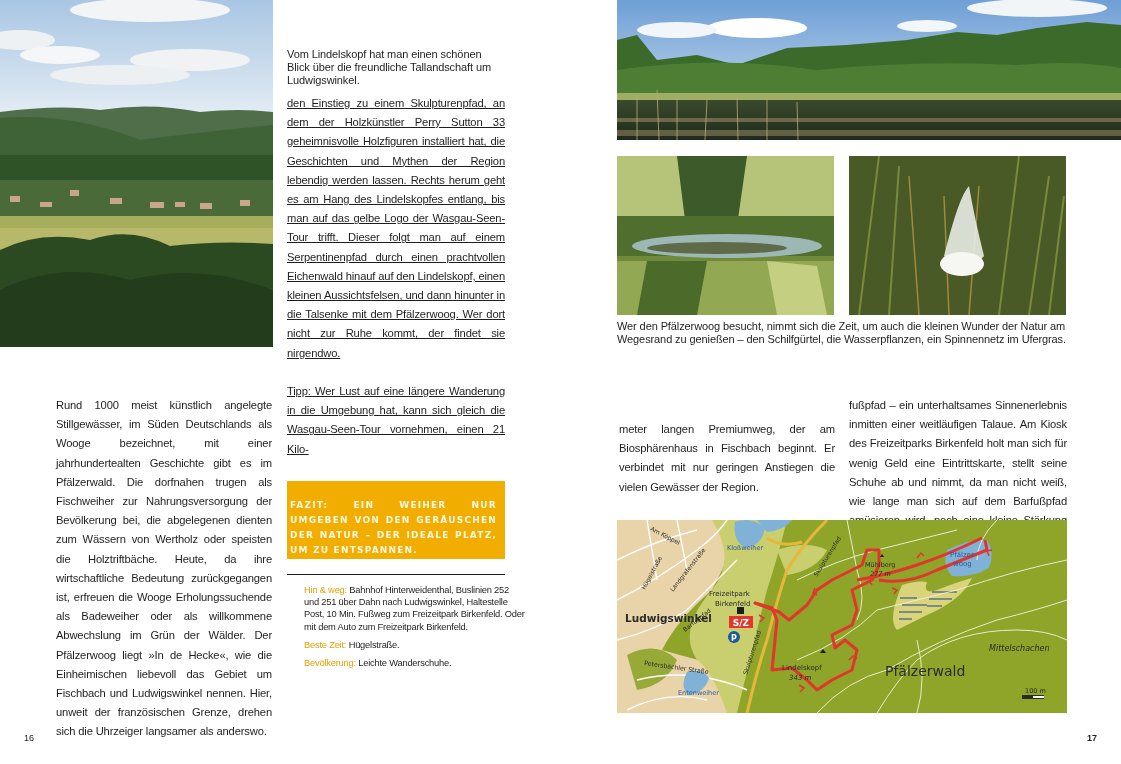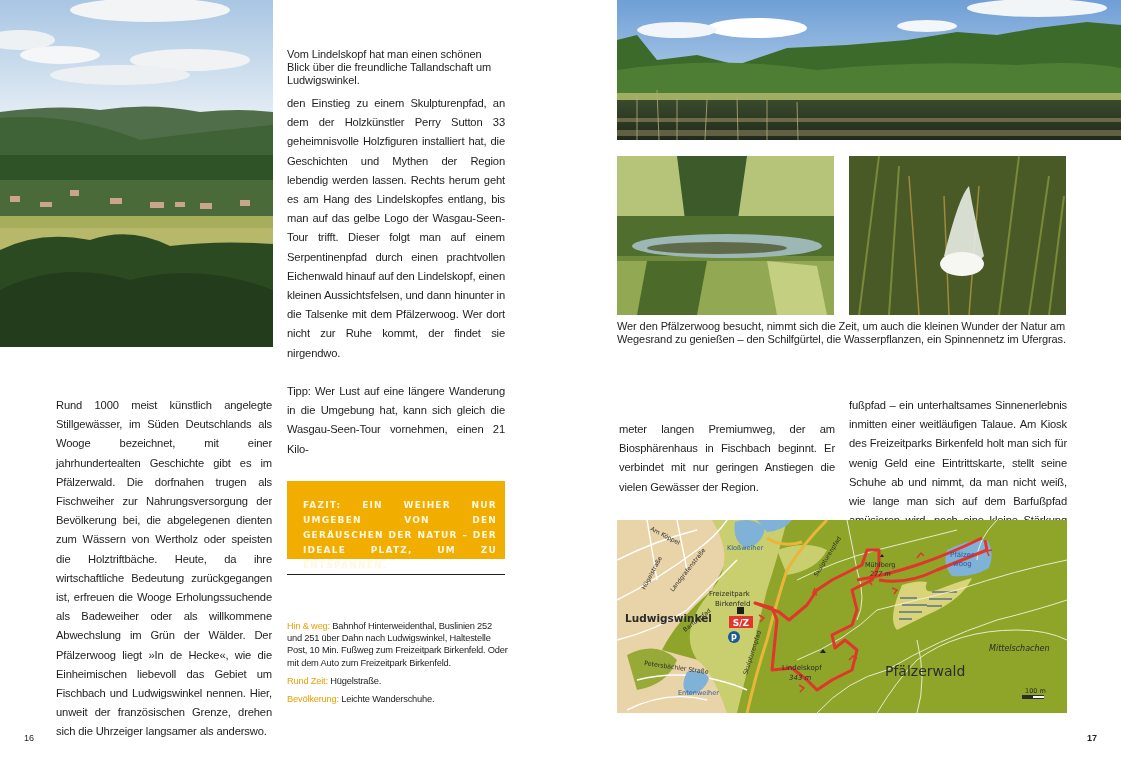--- a/index.html
+++ b/index.html
@@ -19,21 +19,21 @@
     font-size: 11px; line-height: 13px; margin: 0; color: #1e1e1e;
     letter-spacing: -0.1px;
   }
   .para { margin: 0 0 19.2px 0; }
   .photo { position: absolute; overflow: hidden; }
   .fazit {
     background: #f2ae00; color: #fff7e0;
     font-family: "DejaVu Sans", sans-serif; font-weight: bold;
     font-size: 9px; line-height: 15px; letter-spacing: 1.2px;
     text-transform: uppercase; text-align: justify;
-    padding: 17px 8px 12px 16px; box-sizing: border-box;
+    padding: 17px 8px 12px 3px; box-sizing: border-box;
   }
   .info p {
     font-family: "Liberation Sans", sans-serif;
     font-size: 9.3px; line-height: 12.2px; margin: 0 0 6px 0; letter-spacing: -0.2px;
   }
   .info .lbl { color: #e8a000; }
   .pagenum { font-family: "Liberation Sans", sans-serif; font-size: 9px; color: #222; }
   .map-label { font-family: "DejaVu Sans", sans-serif; fill: #2b2b2b; }
 </style>
 </head>
@@ -74,34 +74,34 @@
   </svg>
 </div>
 
 <p class="caption abs" style="left:287px; top:48px; width:218px;">Vom Lindelskopf hat man einen schönen Blick über die freundliche Tallandschaft um Ludwigswinkel.</p>
 
 <div class="abs" style="left:56px; top:396px; width:216px;">
   <p class="bodytext para">Rund 1000 meist künstlich angelegte Stillgewässer, im Süden Deutschlands als Wooge bezeichnet, mit einer jahrhundertealten Geschichte gibt es im Pfälzerwald. Die dorfnahen trugen als Fischweiher zur Nahrungsversorgung der Bevölkerung bei, die abgelegenen dienten zum Wässern von Wertholz oder speisten die Holztriftbäche. Heute, da ihre wirtschaftliche Bedeutung zurückgegangen ist, erfreuen die Wooge Erholungssuchende als Badeweiher oder als willkommene Abwechslung im Grün der Wälder. Der Pfälzerwoog liegt »In de Hecke«, wie die Einheimischen liebevoll das Gebiet um Fischbach und Ludwigswinkel nennen. Hier, unweit der französischen Grenze, drehen sich die Uhrzeiger langsamer als anderswo.</p>
   <p class="bodytext para" style="text-align-last:justify;">Am Freizeitgelände Birkenfeld überquert man die wenig befahrene Straße und findet gleich</p>
 </div>
 
-<div class="abs" style="left:287px; top:94px; width:218px;">
+<div class="abs" style="left:287px; top:94px; width:218px;text-decoration:underline;">
   <p class="bodytext para">den Einstieg zu einem Skulpturenpfad, an dem der Holzkünstler Perry Sutton 33 geheimnisvolle Holzfiguren installiert hat, die Geschichten und Mythen der Region lebendig werden lassen. Rechts herum geht es am Hang des Lindelskopfes entlang, bis man auf das gelbe Logo der Wasgau-Seen-Tour trifft. Dieser folgt man auf einem Serpentinenpfad durch einen prachtvollen Eichenwald hinauf auf den Lindelskopf, einen kleinen Aussichtsfelsen, und dann hinunter in die Talsenke mit dem Pfälzerwoog. Wer dort nicht zur Ruhe kommt, der findet sie nirgendwo.</p>
   <p class="bodytext para" style="text-align-last:justify;">Tipp: Wer Lust auf eine längere Wanderung in die Umgebung hat, kann sich gleich die Wasgau-Seen-Tour vornehmen, einen 21 Kilo-</p>
 </div>
 
 <div class="fazit abs" style="left:287px; top:481px; width:218px; height:78px;">
   <span>Fazit: Ein Weiher nur umgeben von den Geräuschen der Natur – der ideale Platz, um zu entspannen.</span>
 </div>
 
 <div class="abs" style="left:287px; top:574px; width:218px; height:1px; background:#1e1e1e;"></div>
 
-<div class="info abs" style="left:287px; top:584px; width:222px;margin-top:36px;">
+<div class="info abs" style="left:304px; top:584px; width:222px;">
   <p><span class="lbl">Hin &amp; weg:</span><span> Bahnhof Hinterweidenthal, Buslinien 252 und 251 über Dahn nach Ludwigswinkel, Haltestelle Post, 10 Min. Fußweg zum Freizeitpark Birkenfeld. Oder mit dem Auto zum Freizeitpark Birkenfeld.</span></p>
-  <p><span class="lbl">Rund Zeit:</span><span> Hügelstraße.</span></p>
+  <p><span class="lbl">Beste Zeit:</span><span> Hügelstraße.</span></p>
   <p><span class="lbl">Bevölkerung:</span><span> Leichte Wanderschuhe.</span></p>
 </div>
 
 <div class="pagenum abs" style="left:24px; top:733px;">16</div>
 
 <div class="photo" style="left:617px; top:0; width:504px; height:140px;">
   <svg width="504" height="140" viewBox="0 0 504 140" preserveAspectRatio="none">
     <defs>
       <linearGradient id="sky2" x1="0" y1="0" x2="0" y2="1">
         <stop offset="0" stop-color="#6f9fd6"></stop>

